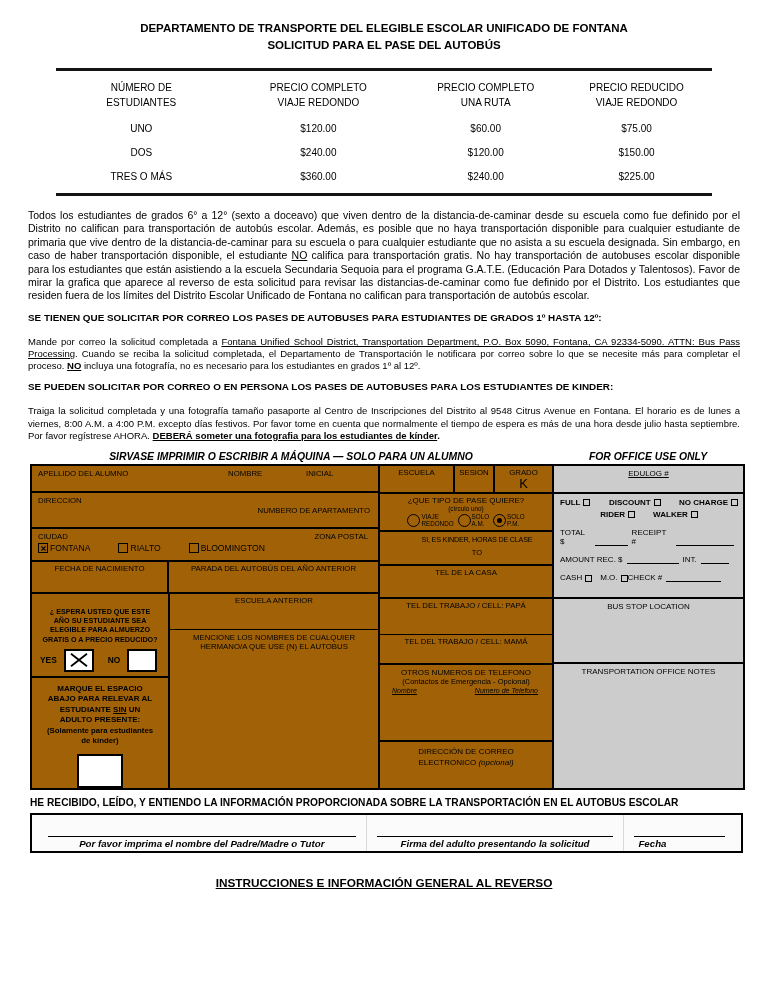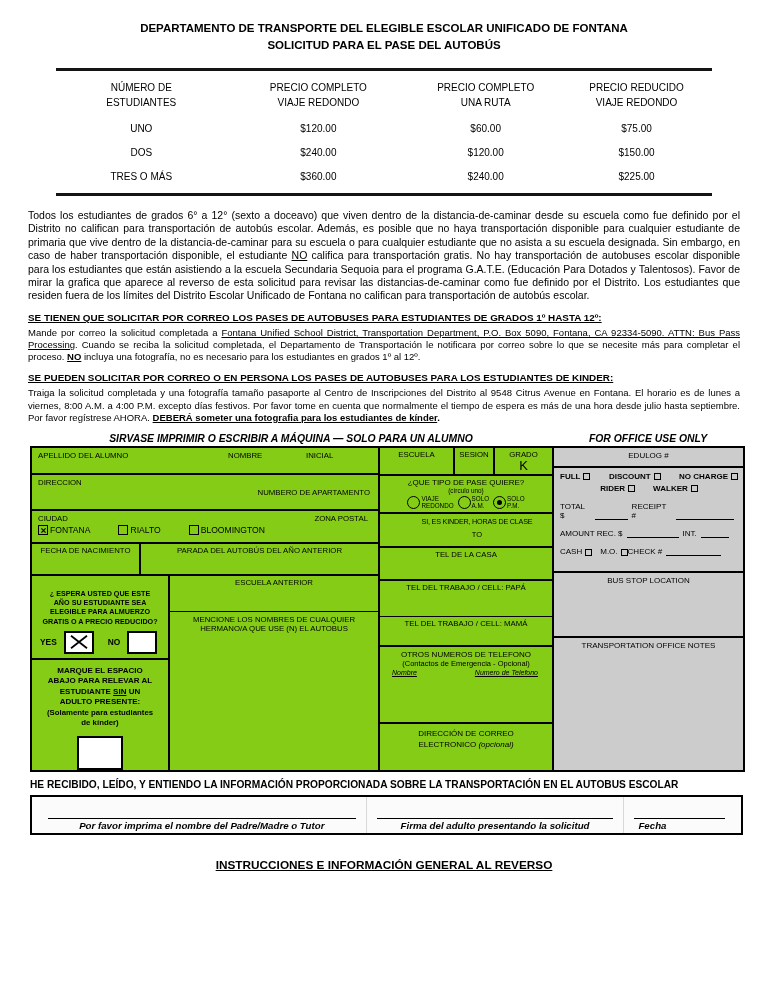--- a/index.html
+++ b/index.html
@@ -11,32 +11,32 @@
 
   
   .price-table { margin:14px 56px 0 56px; border-top:3px solid #141414; border-bottom:3px solid #141414; padding:9px 0 11px; }
   .pt-row { display:grid; grid-template-columns:26% 28% 23% 23%; text-align:center; }
   .pt-h { font-size:10px; line-height:15px; white-space:pre-line; }
   .pt-row.data { margin-top:13px; font-size:10px; }
 
   
   .intro { margin:13px 28px 0; font-size:10.5px; line-height:13.4px; text-align:justify; }
   .section { margin:9px 28px 0; }
-  .sec-head { font-weight:bold; text-decoration:underline; font-size:9.9px; margin-bottom:4px; }
+  .sec-head { font-weight:bold; font-size:9.9px; margin-bottom:13px; }
   .sec-body { font-size:9.5px; line-height:12.2px; text-align:justify; }
   .u { text-decoration:underline; }
   .bu { font-weight:bold; text-decoration:underline; }
 
   
   .form-headers { margin:9px 24px 0 30px; display:flex; font-weight:bold; font-style:italic; font-size:10.4px; }
   .fh-left { width:522px; text-align:center; }
   .fh-right { flex:1; text-align:center; }
 
   
-  .form-table { margin:2px 0 0 30px; width:715px; height:326px; border:2px solid #000; display:flex; background:#84cc16; }
+  .form-table { margin:2px 0 0 30px; width:715px; height:326px; border:2px solid #000; display:flex; background:#a16207; }
   .colA { width:348px; border-right:2px solid #000; display:flex; flex-direction:column; }
   .colB { width:172px; display:flex; flex-direction:column; }
   .colC { flex:1; border-left:2px solid #000; background:#cccccc; display:flex; flex-direction:column; }
   .cell { position:relative; }
   .bb2 { border-bottom:2px solid #000; }
   .lbl { font-size:7.8px; }
   .lbl-c { font-size:7.8px; text-align:center; display:block; padding-top:2px; }
   .pre { white-space:pre-line; }
 
   
@@ -48,21 +48,21 @@
   .pos-direccion { position:absolute; left:6px; top:3px; }
   .pos-apto      { position:absolute; right:8px; top:13px; }
   .a3 { height:34px; }
   .pos-ciudad { position:absolute; left:6px; top:3px; }
   .pos-zona   { position:absolute; right:10px; top:3px; }
   .city-row { position:absolute; left:6px; top:14px; display:flex; align-items:center; }
   .city-item { display:flex; align-items:center; margin-right:28px; }
   .cb-city { width:10px; height:10px; border:1.5px solid #000; margin-right:2px; display:flex; align-items:center; justify-content:center; }
   .city-label { font-size:8.6px; }
   .a4 { height:33px; display:flex; }
-  .a4-left { width:109px; border-right:2px solid #000; }
+  .a4-left { width:137px; border-right:2px solid #000; }
   .a4-right { flex:1; }
   .a-bottom { flex:1; display:flex; }
   .a-bl { width:138px; border-right:2px solid #000; display:flex; flex-direction:column;font-weight:bold; }
   .a-br { flex:1; display:flex; flex-direction:column; }
   .espera { height:84px; text-align:center; font-size:7.2px; line-height:9.3px; padding-top:4px; }
   .yesno-row { display:flex; align-items:center; justify-content:flex-start; padding-left:8px; margin-top:5px; }
   .yn-label { font-size:8.4px; }
   .cb-lg { width:30px; height:23px; border:2.5px solid #000; margin:0 14px 0 7px; display:flex; align-items:center; justify-content:center; background:#fff; }
   .cb-lg:last-child { margin-right:0; }
   .marque { flex:1; text-align:center; font-size:8px; line-height:10.6px; padding-top:6px; }
@@ -95,21 +95,21 @@
   .b5 { height:36px; border-bottom:1px solid #000; }
   .b6 { height:30px; border-bottom:2px solid #000; }
   .b7 { height:77px; border-bottom:2px solid #000; text-align:center; }
   .b7 .t { font-size:8px; display:block; padding-top:3px; }
   .b7 .s { font-size:7.5px; display:block; }
   .b7 .cols { display:flex; justify-content:space-between; padding:1px 14px 0 12px; }
   .b7 .cols span { font-size:7px; font-style:italic; text-decoration:underline; }
   .b8 { flex:1; text-align:center; font-size:8px; line-height:10.5px; padding-top:5px; }
 
   
-  .c1 { height:20px; border-bottom:2px solid #000; }
+  .c1 { height:28px; border-bottom:2px solid #000;text-decoration:underline; }
   .c2 { height:105px; border-bottom:2px solid #000; padding:4px 5px 0 6px; font-size:8px; }
   .c2 .chg { display:flex; justify-content:space-between; font-weight:bold; }
   .chg-item { display:flex; align-items:center; }
   .c2 .chg2 { display:flex; justify-content:center; font-weight:bold; margin-top:3px; }
   .c2 .chg2 .chg-item { margin:0 9px; }
   .cb-off { width:7px; height:7px; border:1.4px solid #000; display:inline-block; margin-left:3px; flex:none; }
   .c2 .ln { margin-top:9px; display:flex; align-items:flex-end; }
   .bl { display:inline-block; border-bottom:1px solid #000; height:9px; margin:0 4px; }
   .w28 { width:28px; } .w34 { width:34px; } .w52 { width:52px; } .w55 { width:55px; } .w60 { width:60px; }
   .c3 { height:65px; border-bottom:2px solid #000; }

